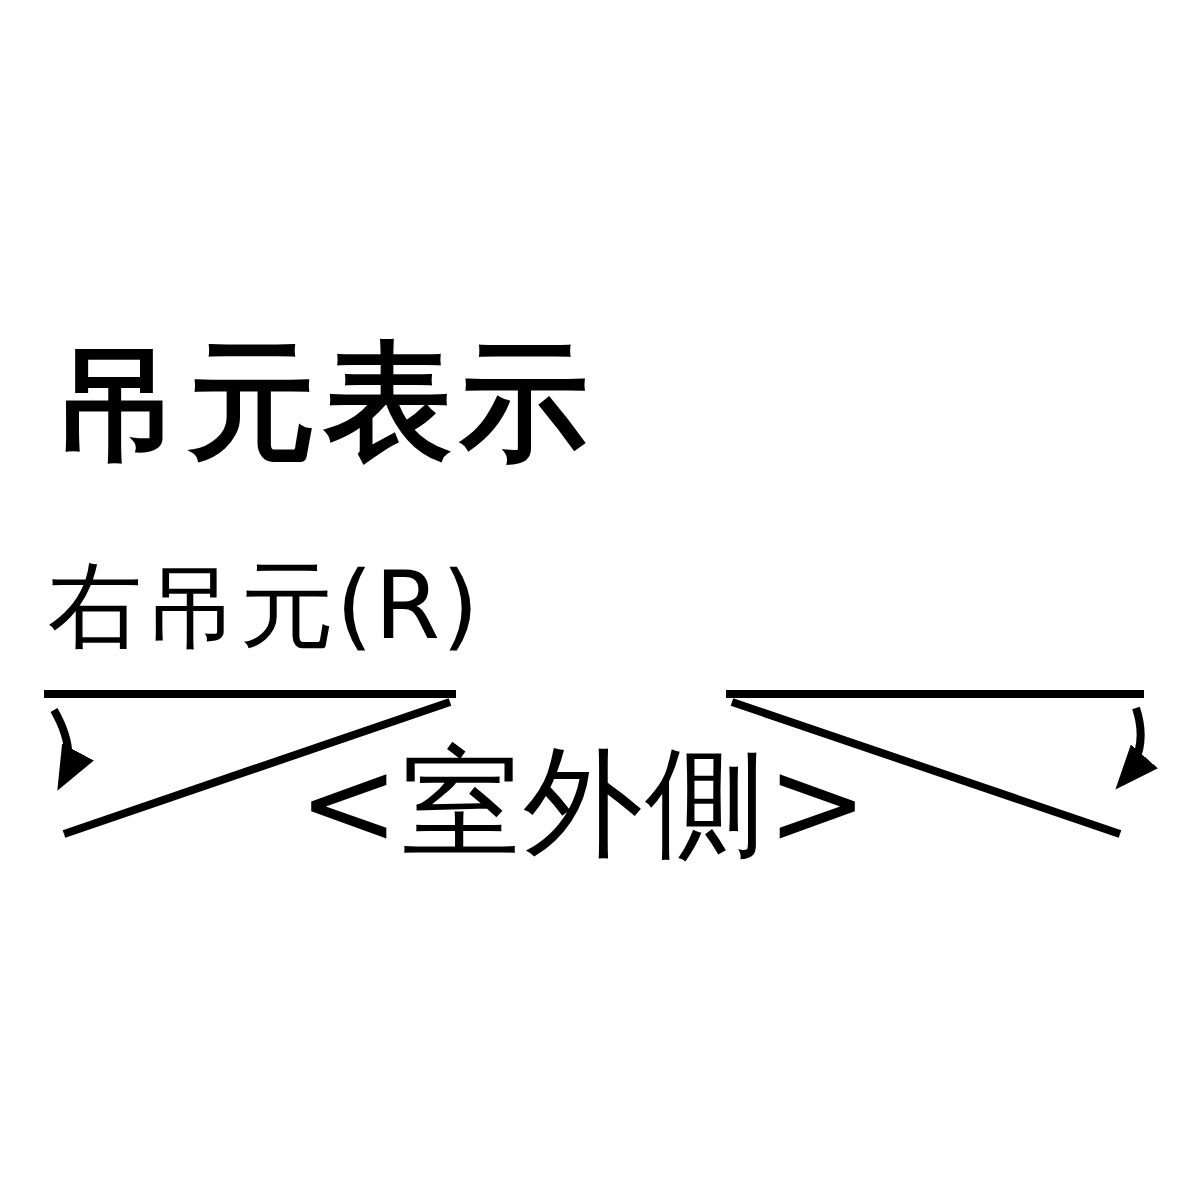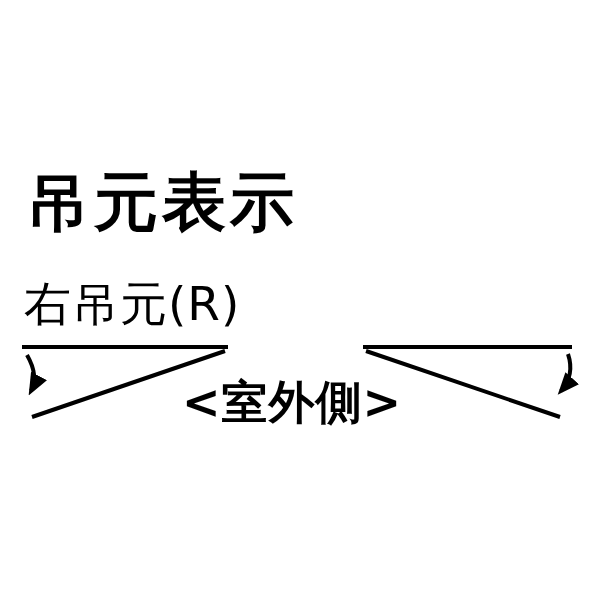--- a/index.html
+++ b/index.html
@@ -38,23 +38,23 @@
     white-space: nowrap;
   }
   .hinge-label.left  { left: 24px; text-align: center; }
   .hinge-label.right { left: 361px; }
   .outdoor-label {
     position: absolute;
     left: 292px;
     top: 377px;
     margin: 0;
     transform: translateX(-50%);
-    font-size: 46px;
+    font-size: 60px;
     line-height: 50px;
-    font-weight: 700;
+    font-weight: 400;
     letter-spacing: 1px;
     white-space: nowrap;
   }
   .diagram-svg {
     position: absolute;
     left: 0;
     top: 0;
     width: 600px;
     height: 600px;
     display: block;

